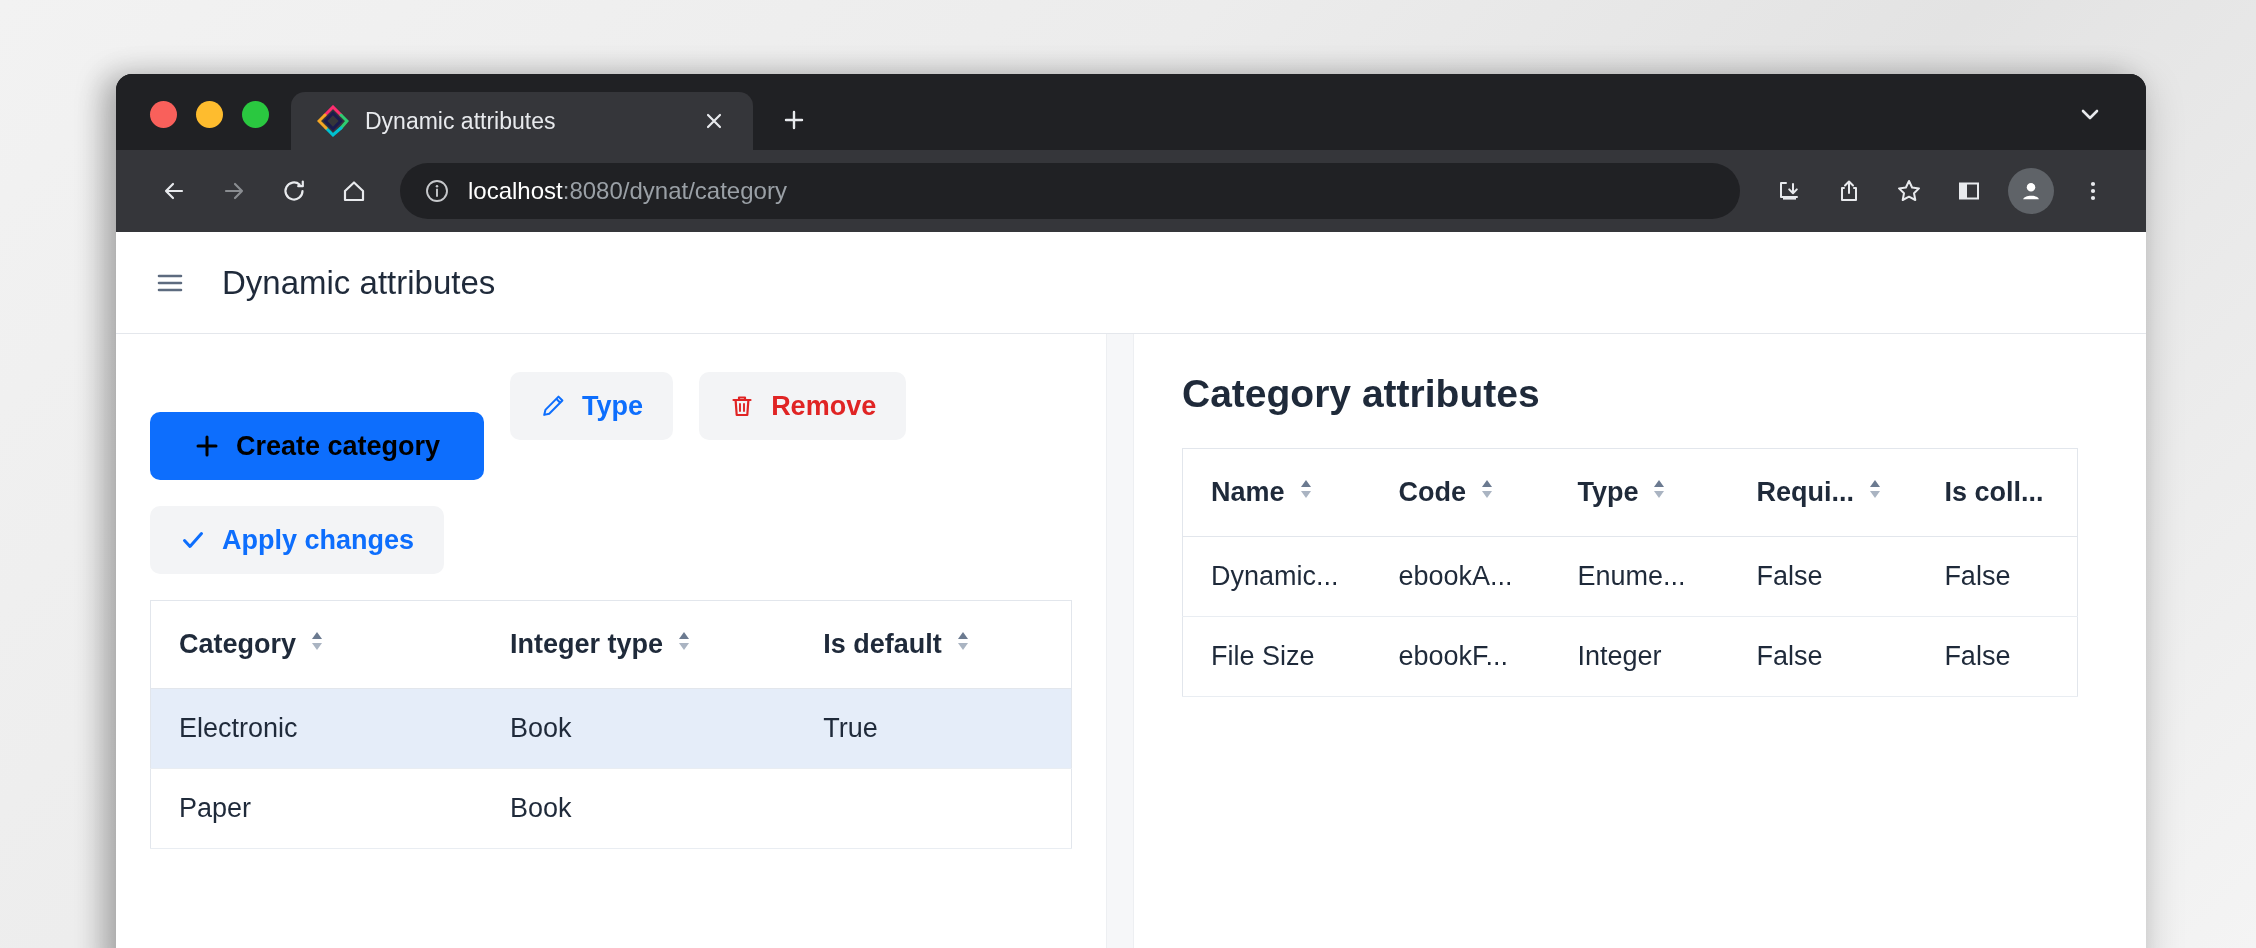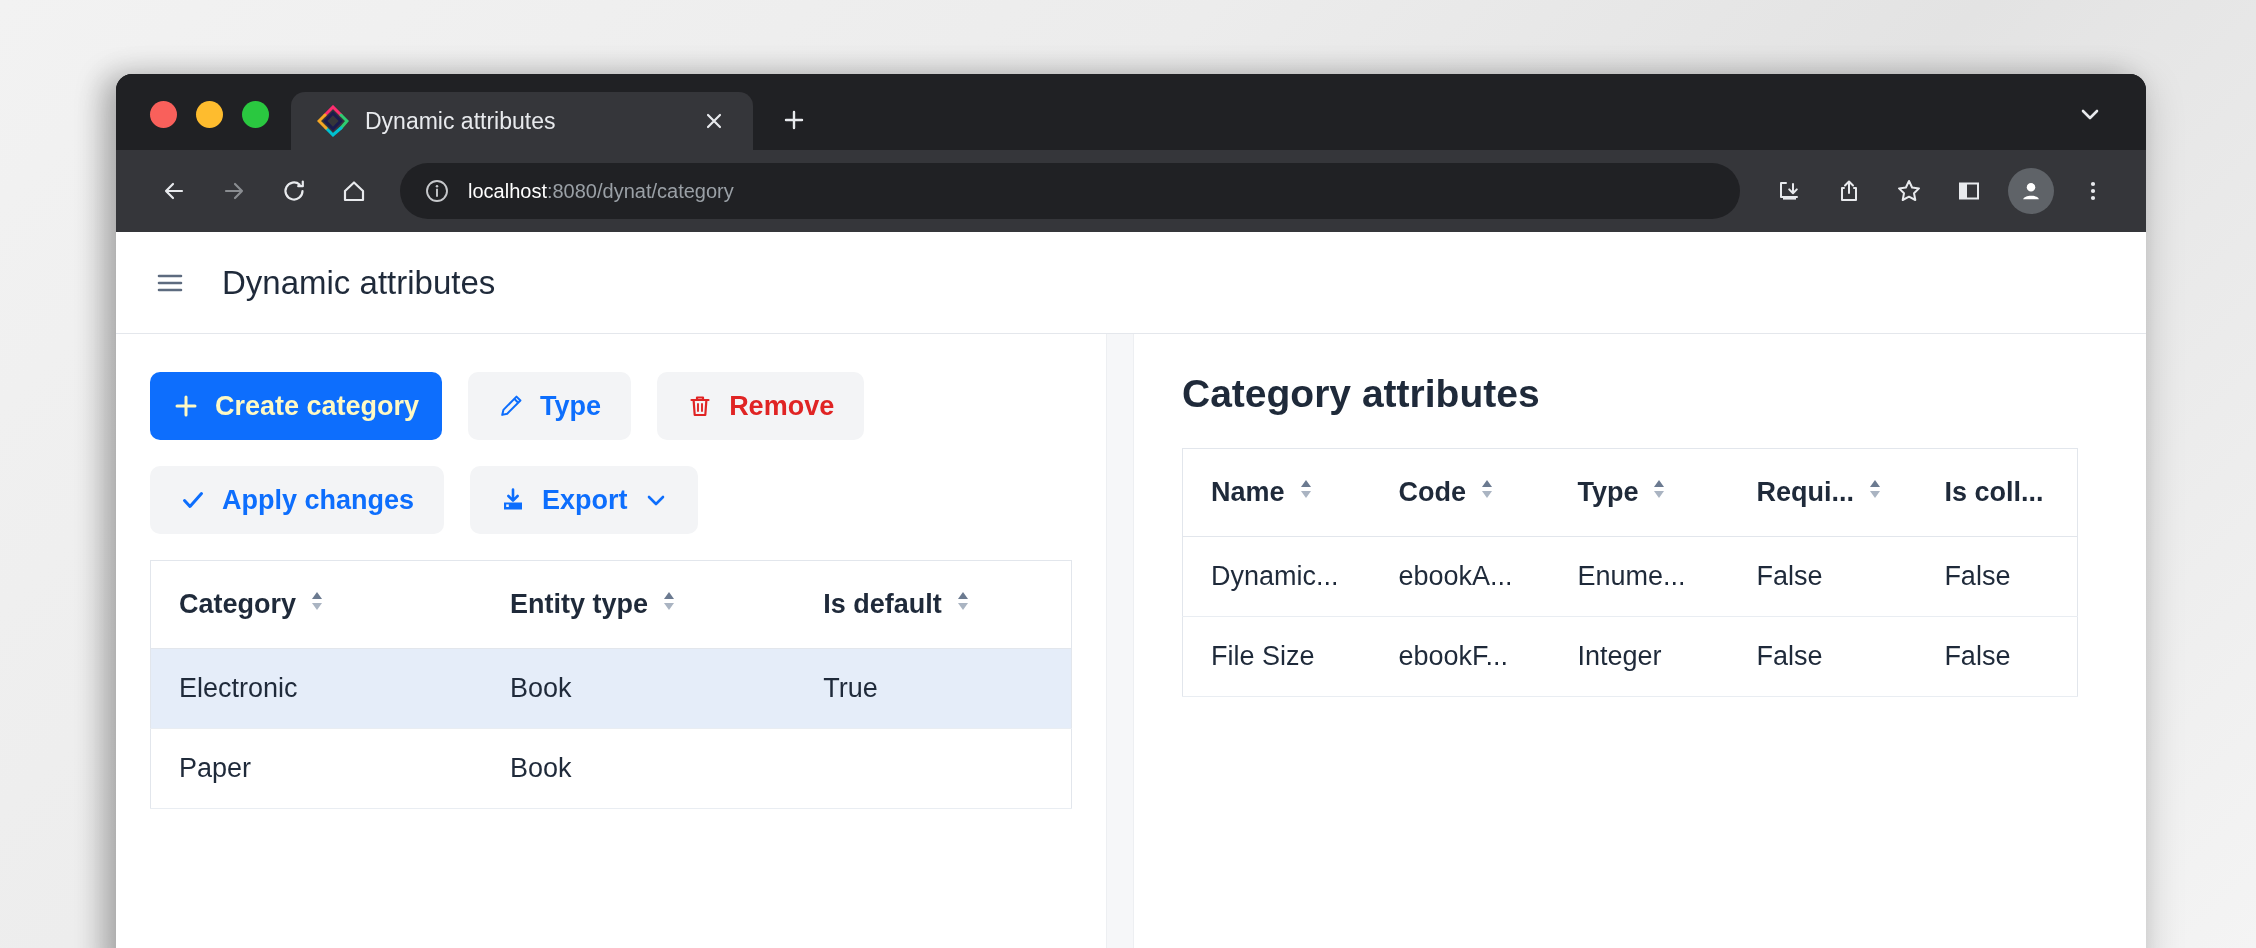--- a/index.html
+++ b/index.html
@@ -104,21 +104,21 @@
     margin: 0 18px 0 14px;
     background: #202124;
     border-radius: 28px;
     display: flex; align-items: center;
     padding: 0 18px 0 24px;
     gap: 18px;
     min-width: 0;
   }
   .omnibox .info-icon { flex: 0 0 26px; color: #c6c8cb; display:flex; }
   .url {
-    font-size: 20px;
+    font-size: 24px;
     color: #9aa0a6;
     white-space: nowrap; overflow: hidden; text-overflow: ellipsis;
   }
   .url .host { color: #ffffff; }
   .tb-icons { display: flex; align-items: center; gap: 6px; }
   .tb-icon {
     width: 54px; height: 54px;
     display: flex; align-items: center; justify-content: center;
     color: #e8eaed;
     flex: 0 0 54px;
@@ -186,23 +186,24 @@
     font-size: 27px;
     background: #f3f4f6;
     color: #0d6efd;
     border: none;
     white-space: nowrap;
     font-family: "Liberation Sans", sans-serif;
   }
   .btn .ico { display: flex; align-items: center; justify-content: center; }
   .btn-primary {
     background: #0d6efd;
-    color: #fef9c3;
-    padding: 0 23px;
+    color: #000000;
+    padding: 0 44px;
     font-weight: bold;
+    margin-top: 40px;
   }
   .btn-danger { color: #e02424; }
   .btn strong { font-weight: bold; }
 
   
   .table {
     width: 100%;
     border: 1px solid #e2e6ec;
     border-collapse: collapse;
     table-layout: fixed;
@@ -411,56 +412,41 @@
         <div class="btnrow">
           <button class="btn">
             <span class="ico">
               <svg viewBox="0 0 26 26" width="26" height="26">
                   <path d="M4.5 13.5 L10 19.5 L21.5 6.5" fill="none" stroke="currentColor" stroke-width="3" stroke-linecap="round" stroke-linejoin="round"></path>
                 </svg>
             </span>
             <strong>Apply changes</strong>
           </button>
 
-          <button class="btn">
-            <span class="ico">
-              <svg viewBox="0 0 26 26" width="26" height="26">
-                <path d="M13 2.5 V13 M8.4 9 L13 13.6 L17.6 9" fill="none" stroke="currentColor" stroke-width="2.6" stroke-linecap="round" stroke-linejoin="round"></path>
-                <path d="M4 15.5 H22 V22.5 H4 Z" fill="currentColor"></path>
-                <rect x="6.2" y="17.4" width="2.6" height="2.6" fill="#f3f4f6"></rect>
-              </svg>
-            </span>
-            <strong>Export</strong>
-            <span class="ico">
-              <svg viewBox="0 0 24 24" width="24" height="24">
-                  <path d="M5 9 L12 16 L19 9" fill="none" stroke="currentColor" stroke-width="2.6" stroke-linecap="round" stroke-linejoin="round"></path>
-                </svg>
-            </span>
-          </button>
 
         </div>
 
         <div class="left-table-wrap">
           <table class="table">
             <thead>
               <tr>
                 <th style="width:36%">
                   <span class="th-inner">
                     <span>Category</span>
                     <span class="sorticon">
                       <svg viewBox="0 0 14 24" width="14" height="24">
                           <path d="M7 3 L12 10 H2 Z" fill="#6b7a90"></path>
                           <path d="M7 21 L12 14 H2 Z" fill="#aab4c2"></path>
                         </svg>
                     </span>
                   </span>
                 </th>
                 <th style="width:34%">
                   <span class="th-inner">
-                    <span>Entity type</span>
+                    <span>Integer type</span>
                     <span class="sorticon">
                       <svg viewBox="0 0 14 24" width="14" height="24">
                           <path d="M7 3 L12 10 H2 Z" fill="#6b7a90"></path>
                           <path d="M7 21 L12 14 H2 Z" fill="#aab4c2"></path>
                         </svg>
                     </span>
                   </span>
                 </th>
                 <th style="width:30%">
                   <span class="th-inner">

